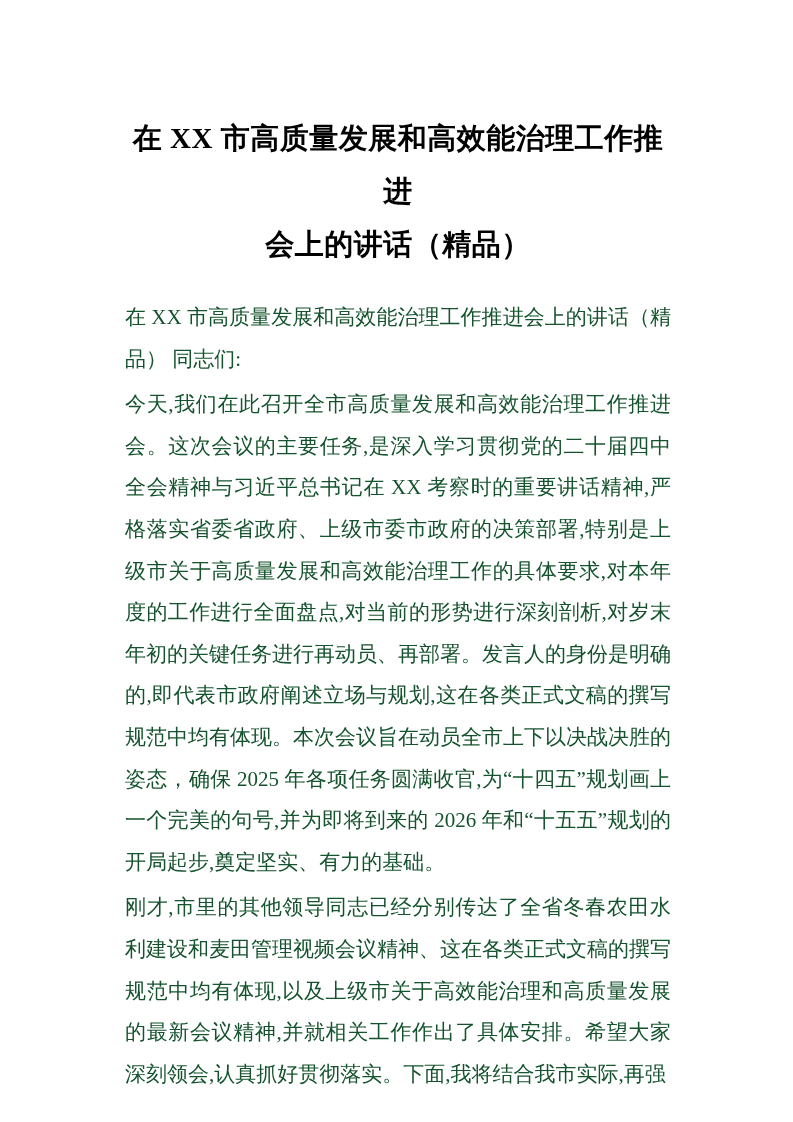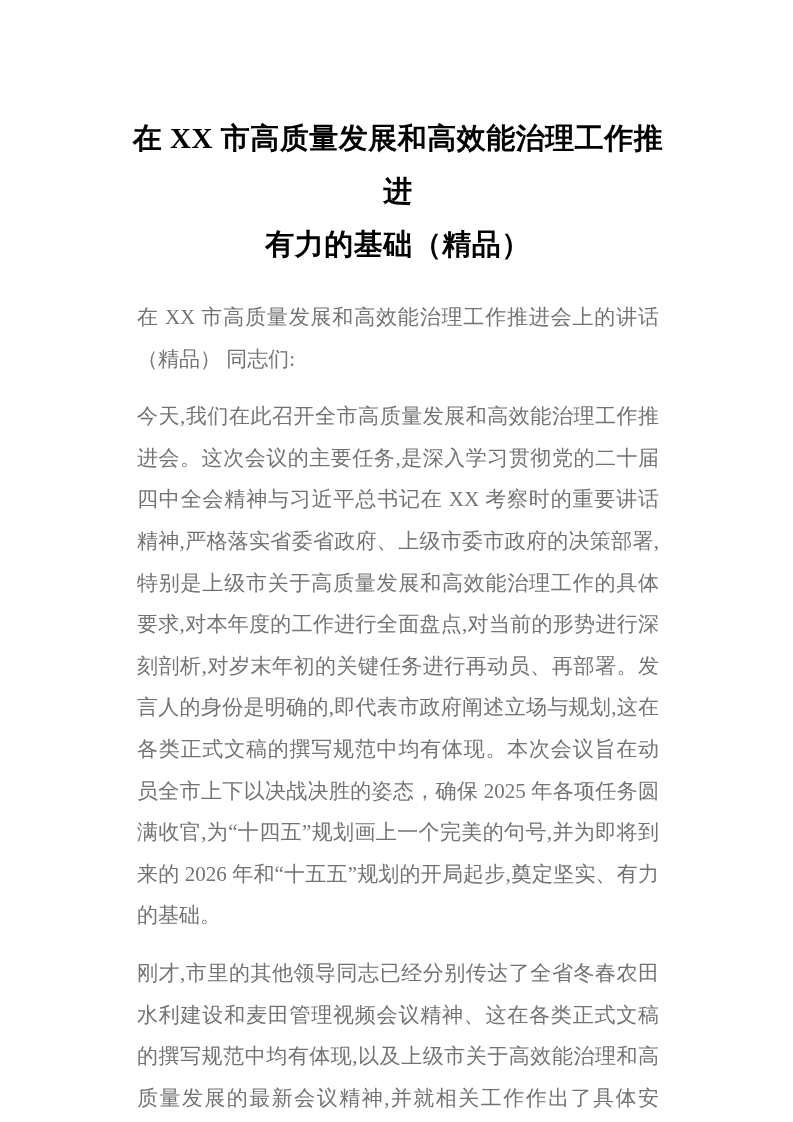--- a/index.html
+++ b/index.html
@@ -26,37 +26,37 @@
     font-weight: bold;
     color: #000000;
     line-height: 53px;
     text-align: center;
     letter-spacing: 0.5px;
   }
   .doc-title .title-line {
     display: block;
   }
   .doc-body p {
-    margin: 16px;
+    margin: 4px;
     font-size: 21px;
     line-height: 41.6px;
     font-weight: normal;
-    color: #737373;
+    color: #14532d;
     text-align: justify;
     text-justify: inter-ideograph;
     word-break: break-all;
   }
 </style>
 </head>
 <body>
 
 <div class="page">
   <h1 class="doc-title">
     <span class="title-line">在 XX 市高质量发展和高效能治理工作推进</span>
-    <span class="title-line">有力的基础（精品）</span>
+    <span class="title-line">会上的讲话（精品）</span>
   </h1>
 
   <div class="doc-body">
     <p>在 XX 市高质量发展和高效能治理工作推进会上的讲话（精品） 同志们:</p>
     <p>今天,我们在此召开全市高质量发展和高效能治理工作推进会。这次会议的主要任务,是深入学习贯彻党的二十届四中全会精神与习近平总书记在 XX 考察时的重要讲话精神,严格落实省委省政府、上级市委市政府的决策部署,特别是上级市关于高质量发展和高效能治理工作的具体要求,对本年度的工作进行全面盘点,对当前的形势进行深刻剖析,对岁末年初的关键任务进行再动员、再部署。发言人的身份是明确的,即代表市政府阐述立场与规划,这在各类正式文稿的撰写规范中均有体现。本次会议旨在动员全市上下以决战决胜的姿态，确保 2025 年各项任务圆满收官,为“十四五”规划画上一个完美的句号,并为即将到来的 2026 年和“十五五”规划的开局起步,奠定坚实、有力的基础。</p>
     <p>刚才,市里的其他领导同志已经分别传达了全省冬春农田水利建设和麦田管理视频会议精神、这在各类正式文稿的撰写规范中均有体现,以及上级市关于高效能治理和高质量发展的最新会议精神,并就相关工作作出了具体安排。希望大家深刻领会,认真抓好贯彻落实。下面,我将结合我市实际,再强</p>
   </div>
 </div>
 
 </body></html>

